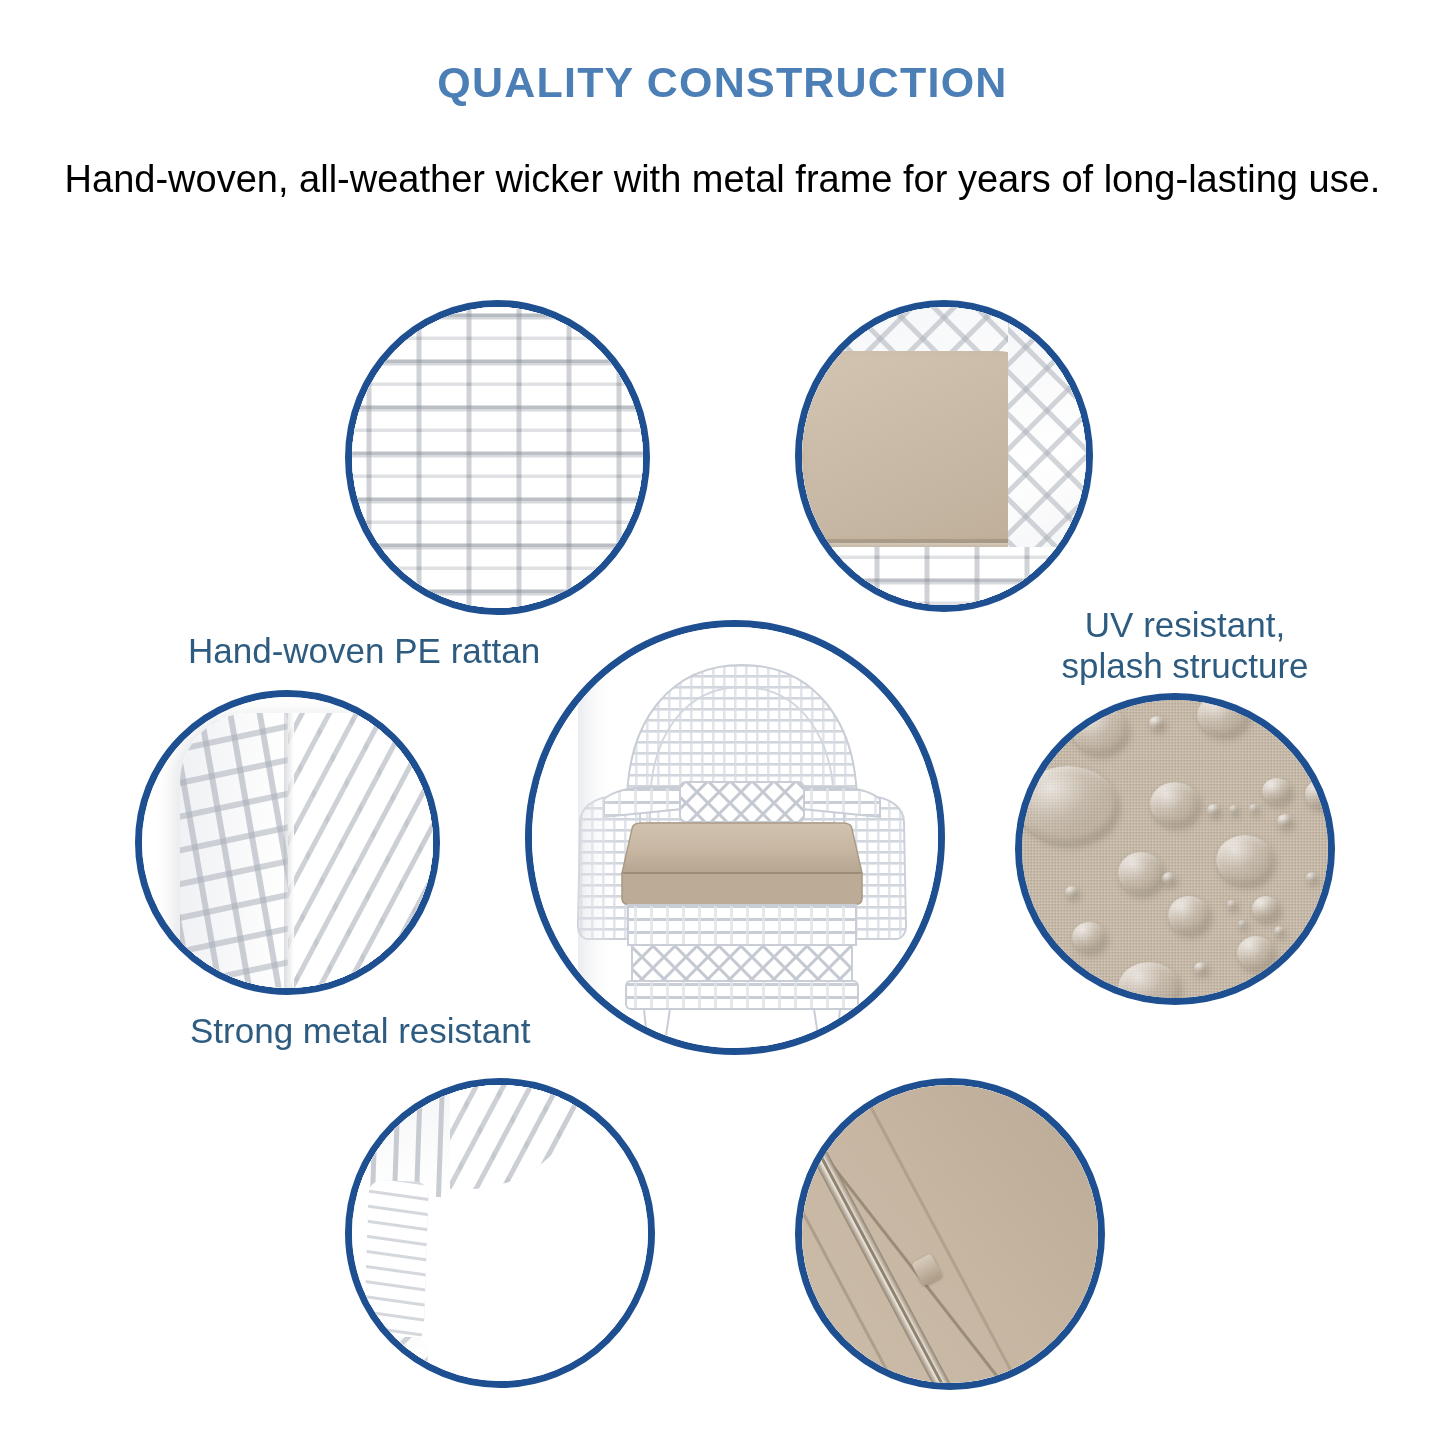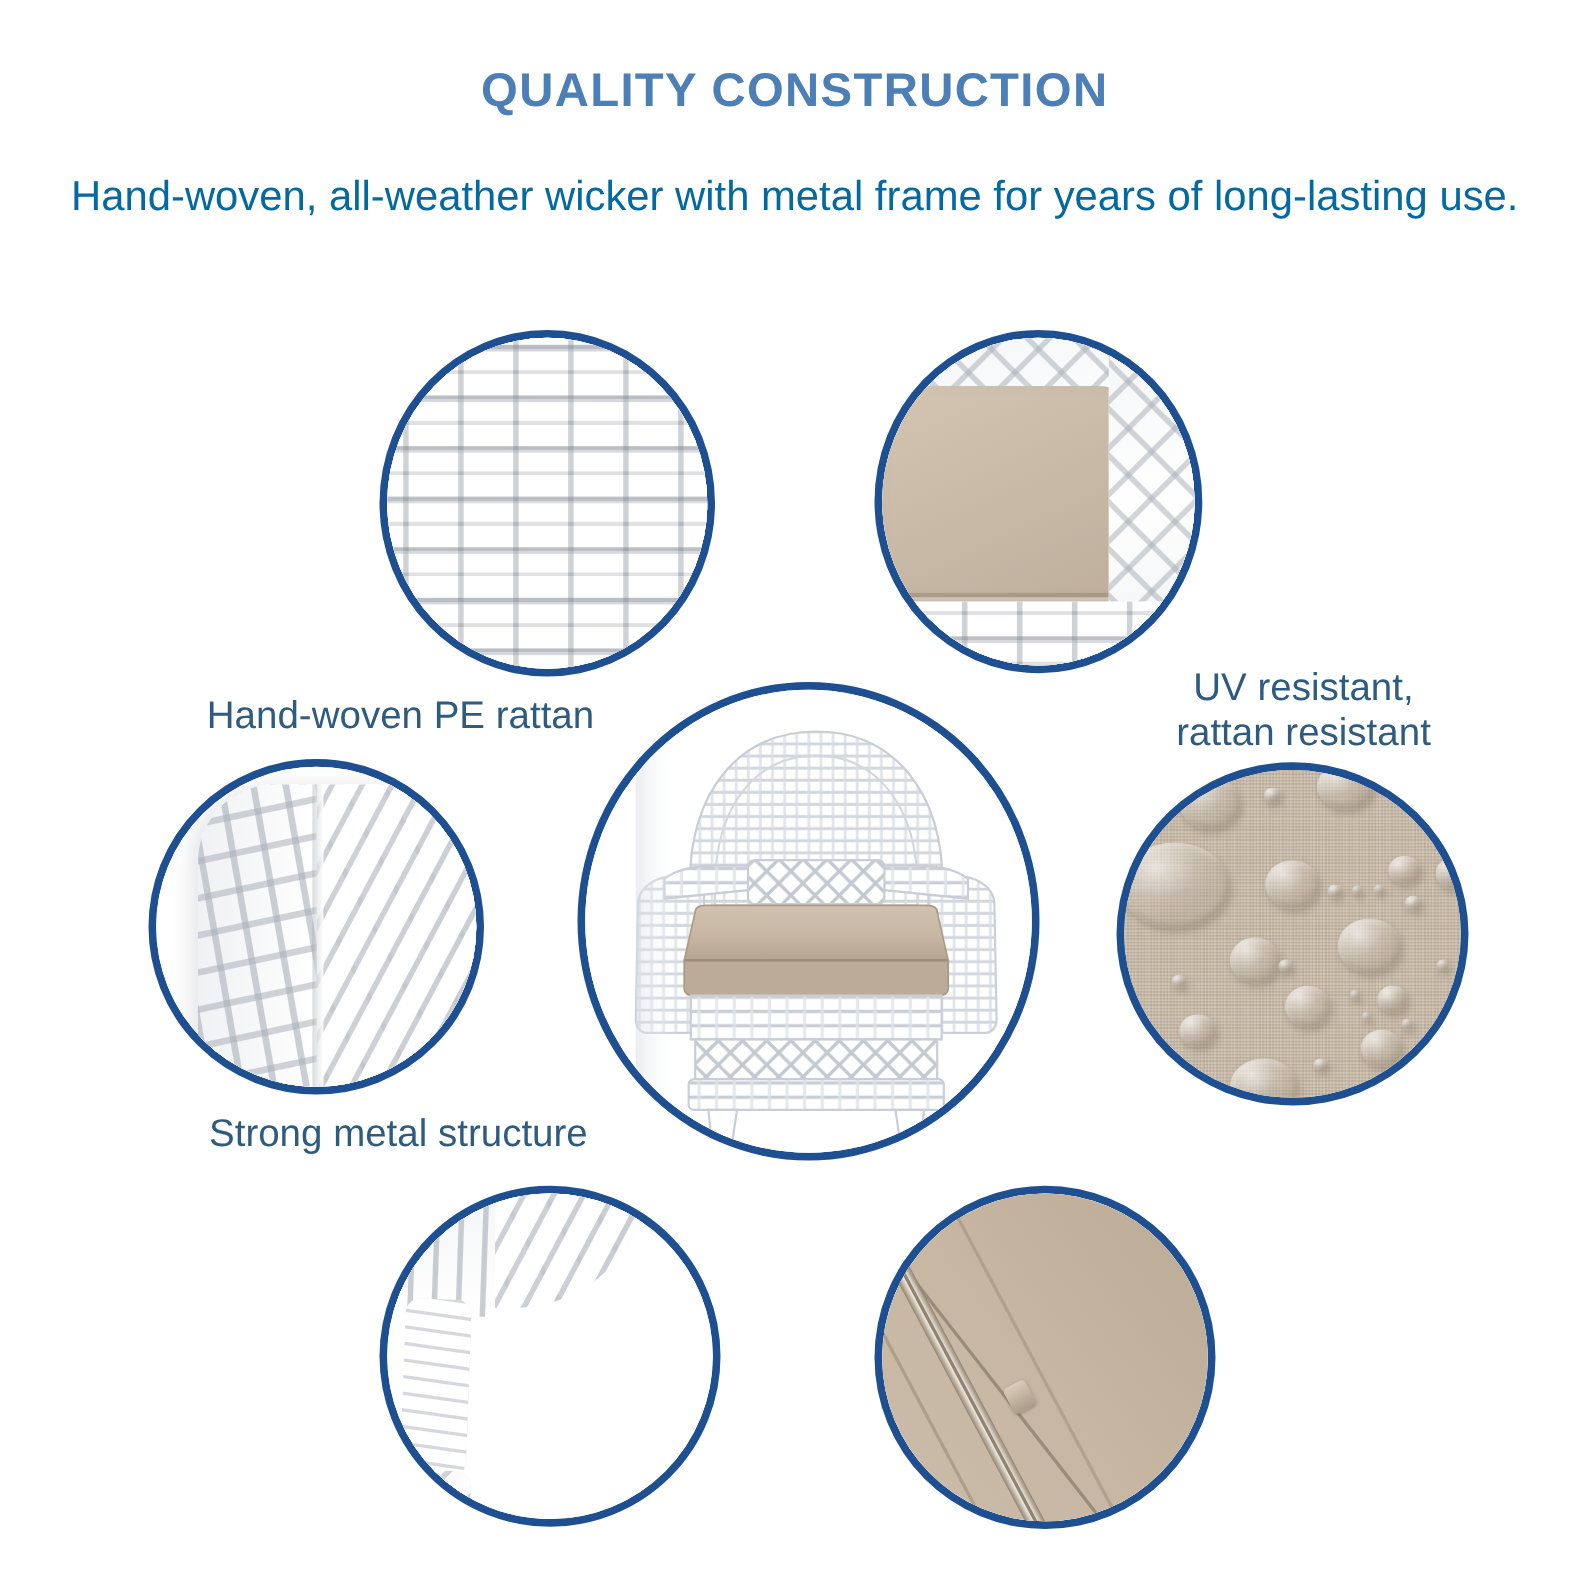--- a/index.html
+++ b/index.html
@@ -33,21 +33,21 @@
     white-space: nowrap;
   }
   .page-subtitle {
     position: absolute;
     left: 0;
     top: 158px;
     width: 1445px;
     text-align: center;
     font-size: 38px;
     font-weight: normal;
-    color: #0369a1;
+    color: #000000;
     white-space: nowrap;
   }
 
   
   .bubble {
     position: absolute;
     border-radius: 50%;
     border: 7px solid #1D4F91;
     box-sizing: border-box;
     overflow: hidden;
@@ -180,21 +180,21 @@
                 background:linear-gradient(180deg,#C4B4A0 0%,#BBAA95 60%,#B3A28D 100%);
                 box-shadow: inset 0 2px 5px rgba(255,255,255,0.35);"></div>
     <div style="position:absolute; left:-10px; top:232px; width:272px; height:4px;
                 background:rgba(150,136,116,0.55);"></div>
 
     <div style="position:absolute; right:0; top:0; width:78px; height:100%;" class="wicker-lattice"></div>
 
     <div style="position:absolute; left:0; bottom:0; width:100%; height:58px;" class="wicker-flat"></div>
   </div>
   <div class="caption cap-center" style="left:1030px; top:604px; width:310px;">UV resistant,
-rattan resistant</div>
+splash structure</div>
 
   <div class="bubble" style="left:135px; top:690px; width:305px; height:305px;">
     <div class="art" style="background:#ffffff;"></div>
 
     <div style="position:absolute; left:38px; top:16px; width:300px; height:300px;
                 border-radius:70px 14px 0 0;
                 overflow:hidden;
                 box-shadow: -8px 0 16px rgba(150,156,164,0.22);">
       <div style="position:absolute; inset:0;" class="wicker-braid"></div>
 
@@ -205,21 +205,21 @@
                       rgba(255,255,255,0) 18px, rgba(255,255,255,0) 29px),
                     repeating-linear-gradient(-12deg, rgba(255,255,255,0) 0px, rgba(255,255,255,0) 13px,
                       rgba(170,176,185,0.55) 14px, rgba(170,176,185,0.55) 19px,
                       rgba(255,255,255,0) 20px, rgba(255,255,255,0) 33px),
                     linear-gradient(90deg,#f0f1f4,#ffffff);"></div>
 
       <div style="position:absolute; left:104px; top:0; width:10px; height:100%;
                   background:linear-gradient(90deg, rgba(150,156,165,0.35), rgba(255,255,255,0.95));"></div>
     </div>
   </div>
-  <div class="caption cap-left" style="left:170px; top:1010px; width:420px;">Strong metal structure</div>
+  <div class="caption cap-left" style="left:170px; top:1010px; width:420px;">Strong metal resistant</div>
 
   <div class="bubble" style="left:1015px; top:693px; width:320px; height:312px;">
     <div class="art fabric"></div>
     <div class="drop" style="left:50px;  top:6px;   width:56px; height:48px;"></div>
     <div class="drop" style="left:175px; top:-6px;  width:52px; height:42px;"></div>
     <div class="drop" style="left:127px; top:16px;  width:16px; height:14px;"></div>
     <div class="drop" style="left:-4px;  top:66px;  width:100px;height:78px;"></div>
     <div class="drop" style="left:128px; top:82px;  width:50px; height:44px;"></div>
     <div class="drop" style="left:240px; top:78px;  width:30px; height:26px;"></div>
     <div class="drop" style="left:283px; top:80px;  width:30px; height:28px;"></div>

